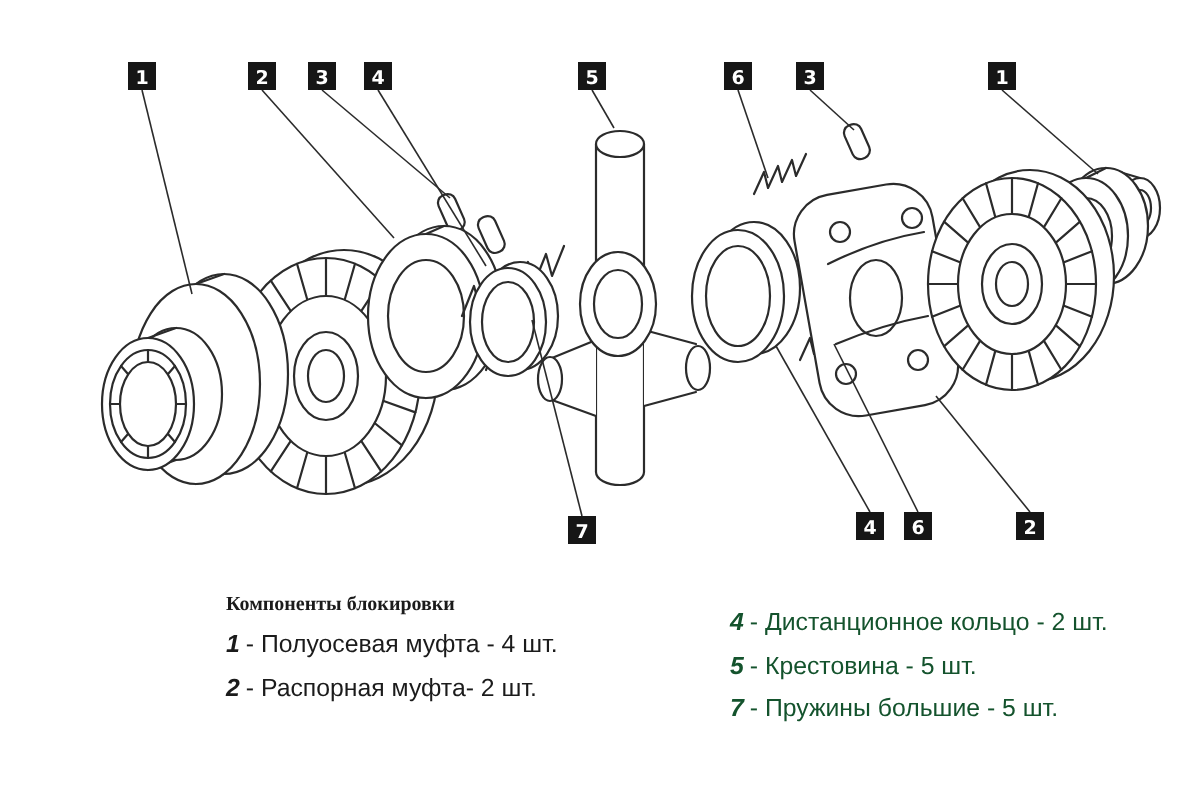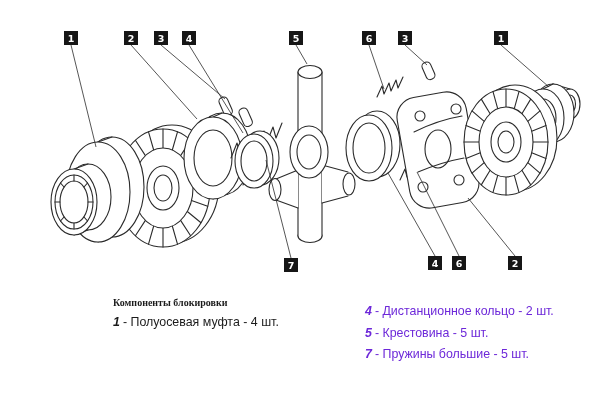--- a/index.html
+++ b/index.html
@@ -1,21 +1,21 @@
 <!DOCTYPE html>
 <html><head>
 <meta charset="utf-8">
 <style>
   * { margin:0; padding:0; box-sizing:border-box; }
   html,body { width:600px; height:401px; }
   body { background:#ffffff; font-family:"Liberation Sans", sans-serif; position:relative; overflow:hidden; }
   .page { position:absolute; inset:0; background:#ffffff; }
   .diagram-svg { position:absolute; left:0; top:0; }
   .legend-left  { position:absolute; left:113px; top:297px; color:#1b1b1b; }
-  .legend-right { position:absolute; left:365px; top:301px; color:#6d28d9; }
+  .legend-right { position:absolute; left:365px; top:301px; color:#14532d; }
   .legend-title { font-size:10px; font-weight:700; margin-bottom:4px;font-family:Liberation Serif, serif; }
   .legend-item  { font-size:12.4px; line-height:21.5px; white-space:nowrap; }
   .legend-item .num { font-weight:700; font-style:italic; margin-right:3px; }
   .callout-num { font-family:"DejaVu Sans", sans-serif; font-weight:700; font-size:9.5px; fill:#ffffff; text-anchor:middle; }
   .callout-box { fill:#161616; }
 </style>
 </head>
 <body>
 
 <div class="page">
@@ -187,20 +187,23 @@
         <text class="callout-num" x="515" y="267">2</text>
       </g>
     </g>
   </svg>
 
   <div class="legend-left">
     <div class="legend-title">Компоненты блокировки</div>
     <div class="legend-item">
       <span class="num">1</span><span class="lbl">- Полуосевая муфта - 4 шт.</span>
     </div>
+    <div class="legend-item">
+      <span class="num">2</span><span class="lbl">- Распорная муфта- 2 шт.</span>
+    </div>
   </div>
 
   <div class="legend-right">
     <div class="legend-item">
       <span class="num">4</span><span class="lbl">- Дистанционное кольцо - 2 шт.</span>
     </div>
     <div class="legend-item">
       <span class="num">5</span><span class="lbl">- Крестовина - 5 шт.</span>
     </div>
     <div class="legend-item">

